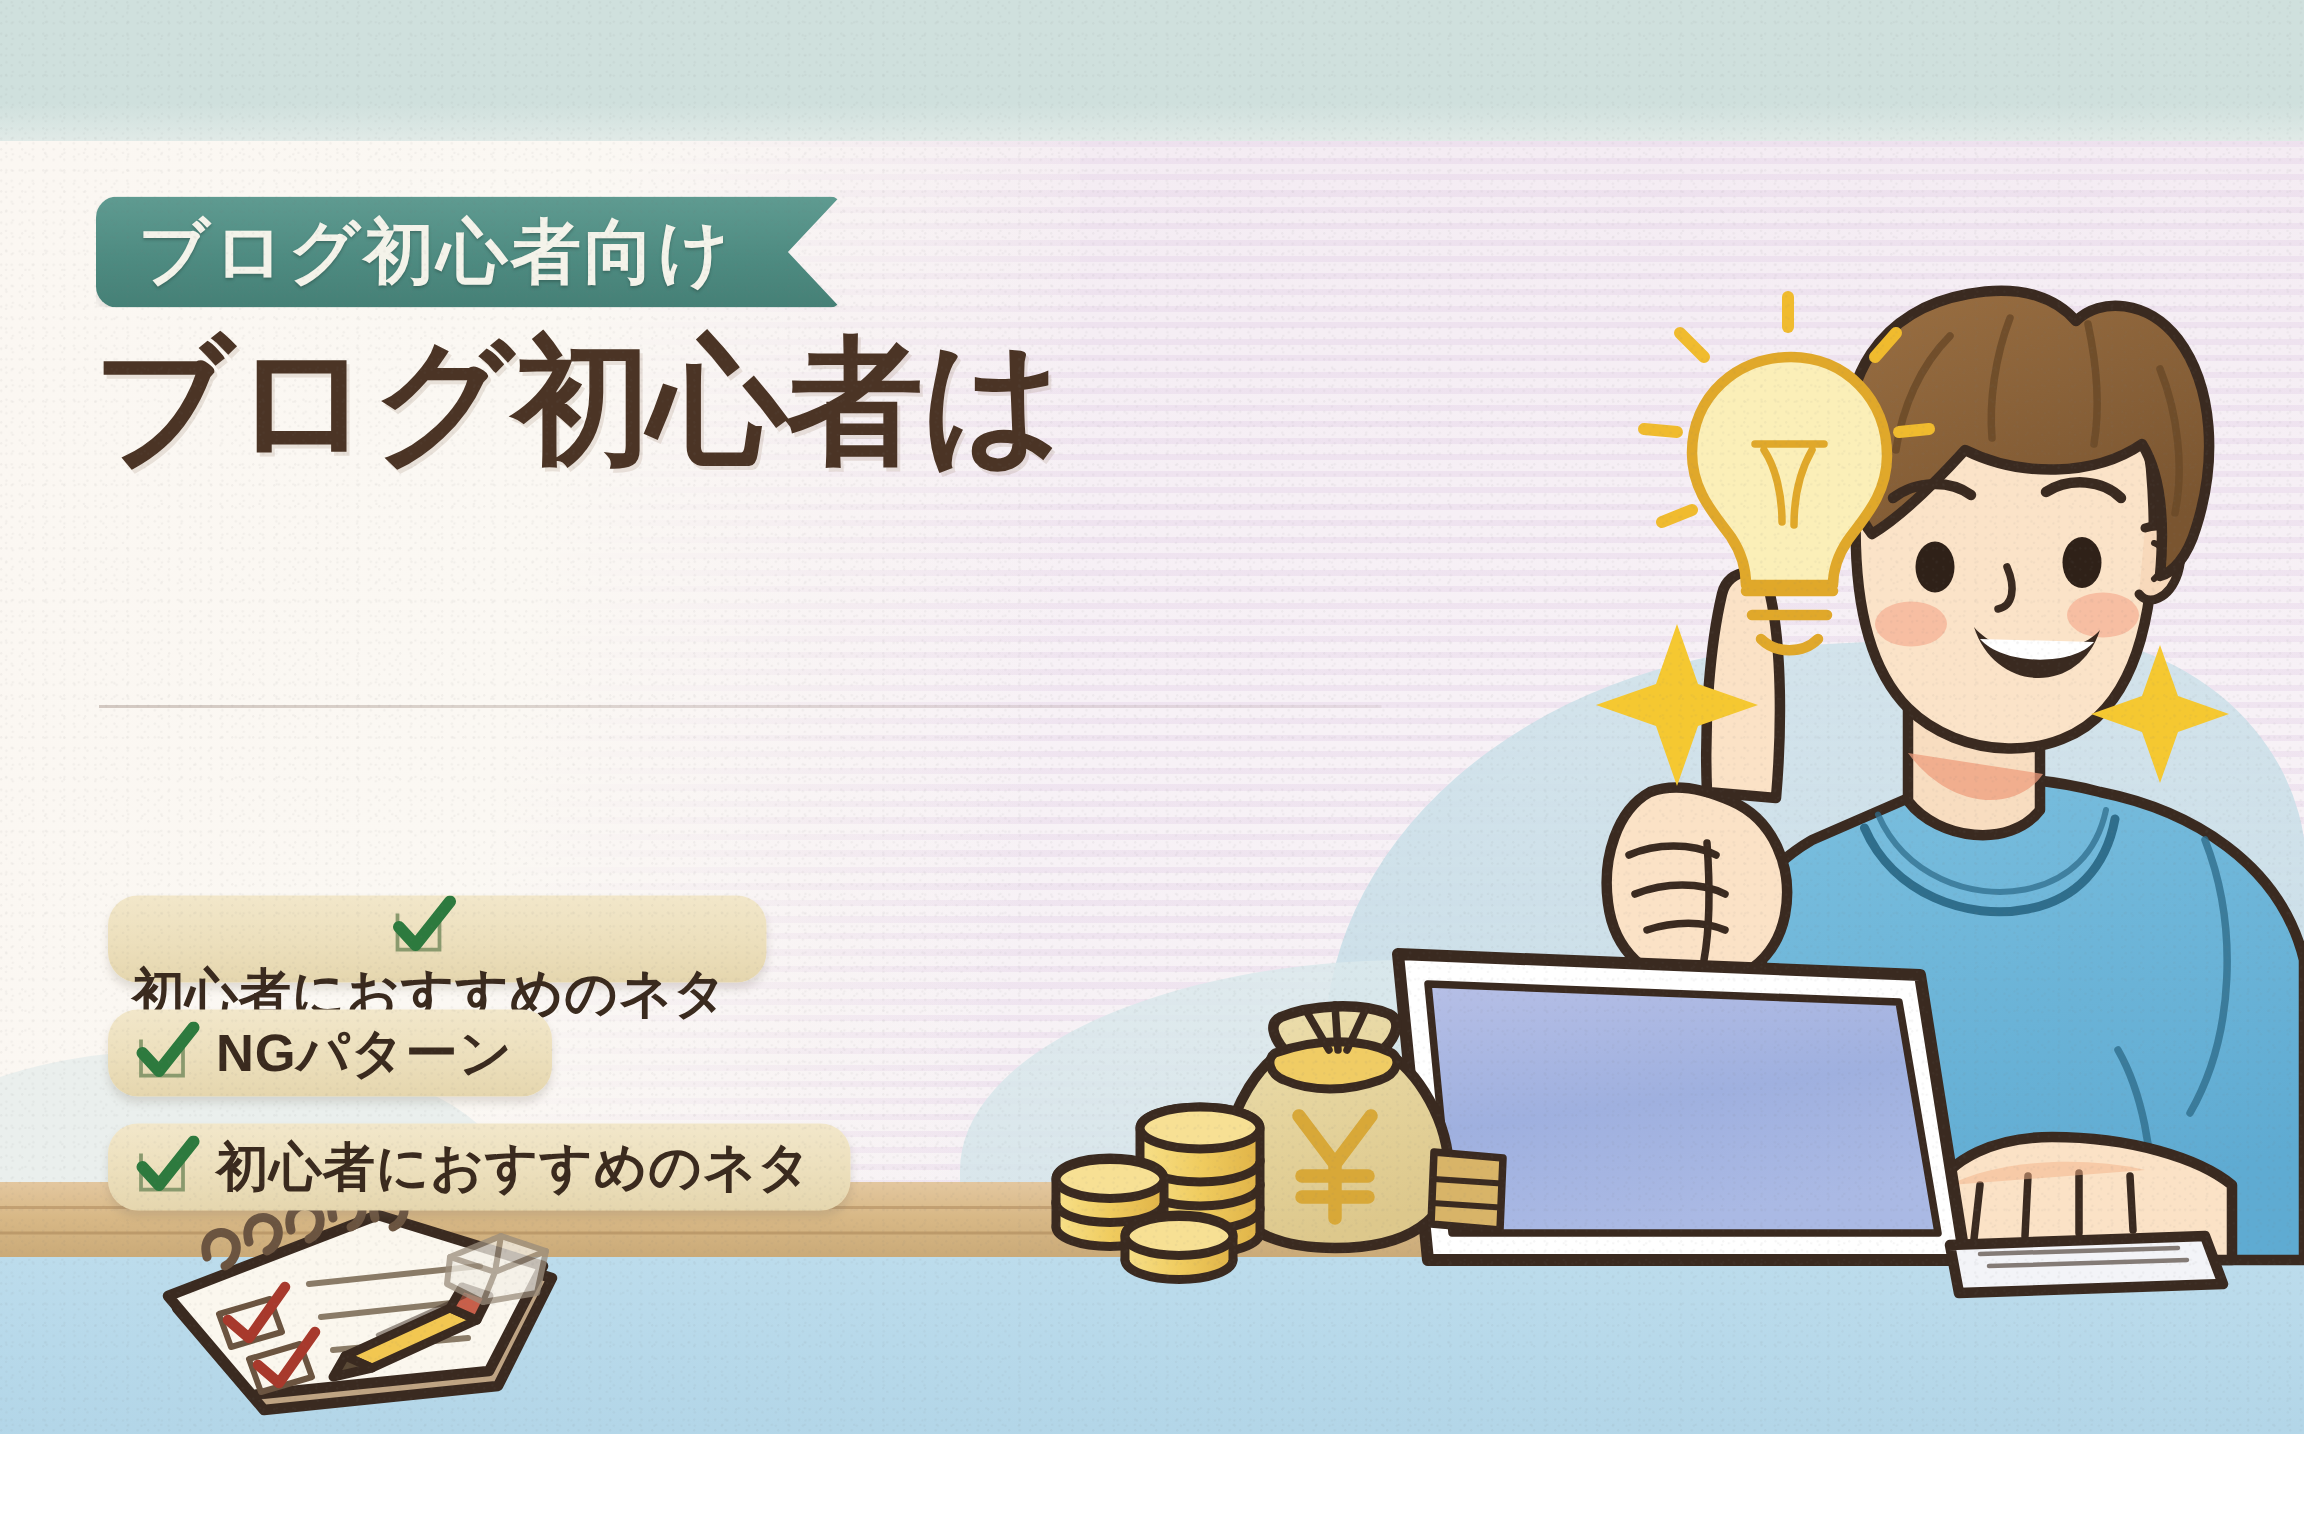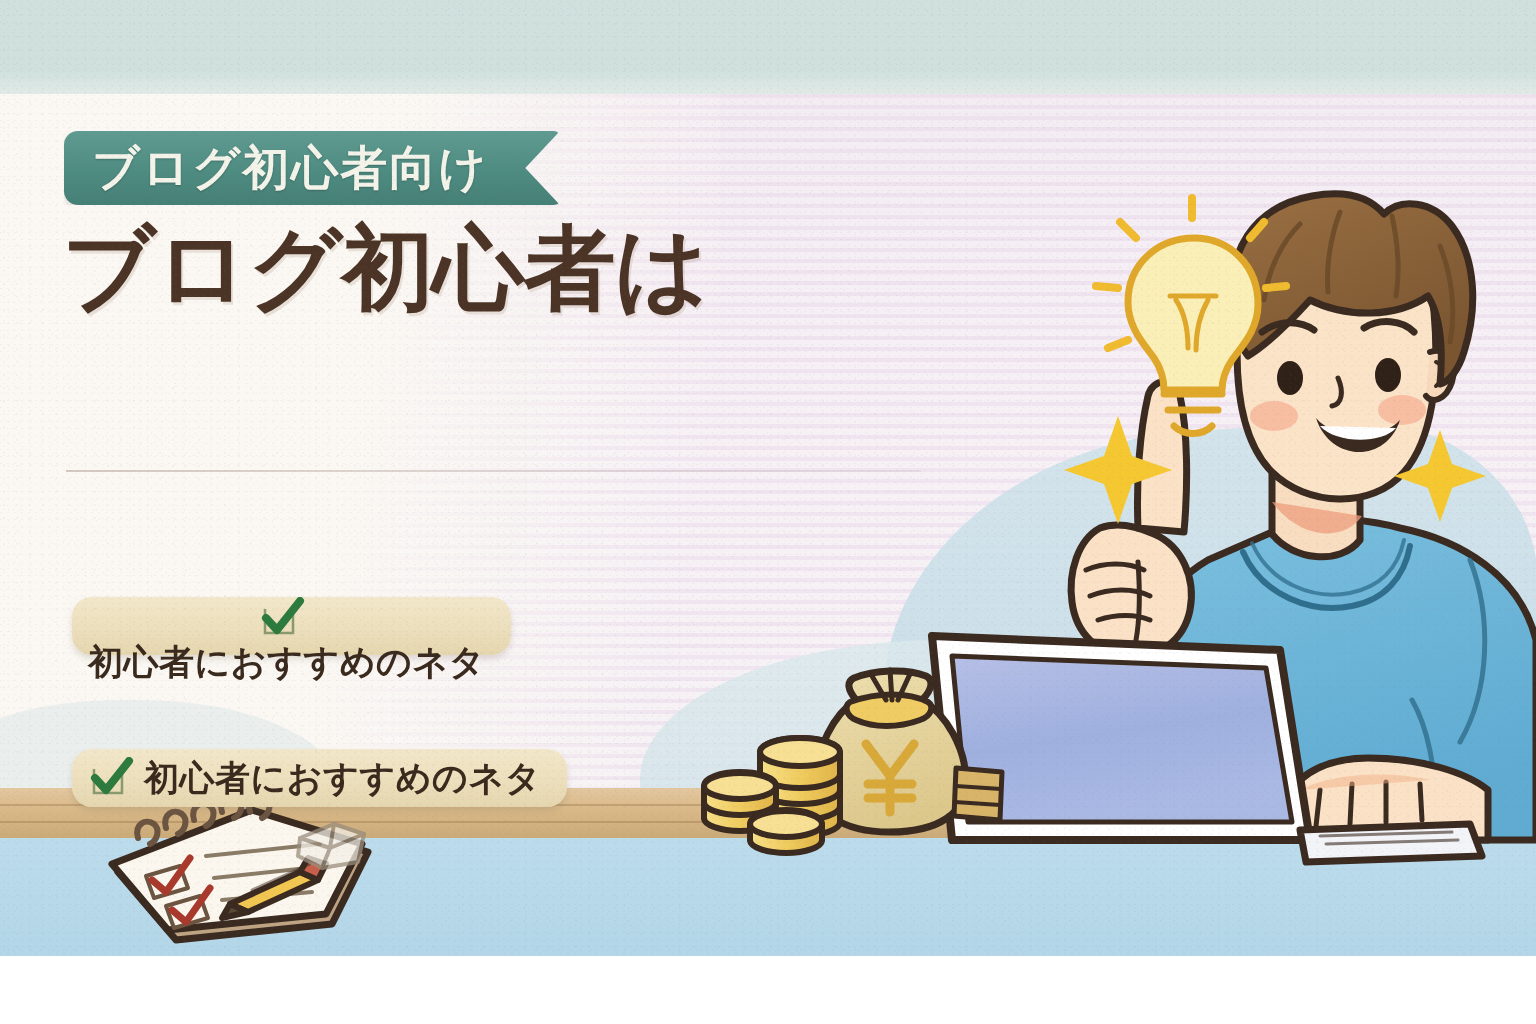--- a/index.html
+++ b/index.html
@@ -350,20 +350,29 @@
   <div class="pill pill-1">
     <span class="chk">
       <svg width="46" height="42" viewBox="0 0 46 42" xmlns="http://www.w3.org/2000/svg">
         <path d="M6 12 L6 36 L34 36 L34 16" fill="none" stroke="#8a9a6e" stroke-width="2.5"></path>
         <path d="M7 21 L18 33 L41 4" fill="none" stroke="#2d7a3e" stroke-width="8" stroke-linecap="round" stroke-linejoin="round"></path>
       </svg>
     </span>
     <span class="pill-label">初心者におすすめのネタ</span>
   </div>
 
+  <div class="pill pill-2">
+    <span class="chk">
+      <svg width="46" height="42" viewBox="0 0 46 42" xmlns="http://www.w3.org/2000/svg">
+        <path d="M6 12 L6 36 L34 36 L34 16" fill="none" stroke="#8a9a6e" stroke-width="2.5"></path>
+        <path d="M7 21 L18 33 L41 4" fill="none" stroke="#2d7a3e" stroke-width="8" stroke-linecap="round" stroke-linejoin="round"></path>
+      </svg>
+    </span>
+    <span class="pill-label">NGパターン</span>
+  </div>
 
   <div class="pill pill-3">
     <span class="chk">
       <svg width="46" height="42" viewBox="0 0 46 42" xmlns="http://www.w3.org/2000/svg">
         <path d="M6 12 L6 36 L34 36 L34 16" fill="none" stroke="#8a9a6e" stroke-width="2.5"></path>
         <path d="M7 21 L18 33 L41 4" fill="none" stroke="#2d7a3e" stroke-width="8" stroke-linecap="round" stroke-linejoin="round"></path>
       </svg>
     </span>
     <span class="pill-label">初心者におすすめのネタ</span>
   </div>

